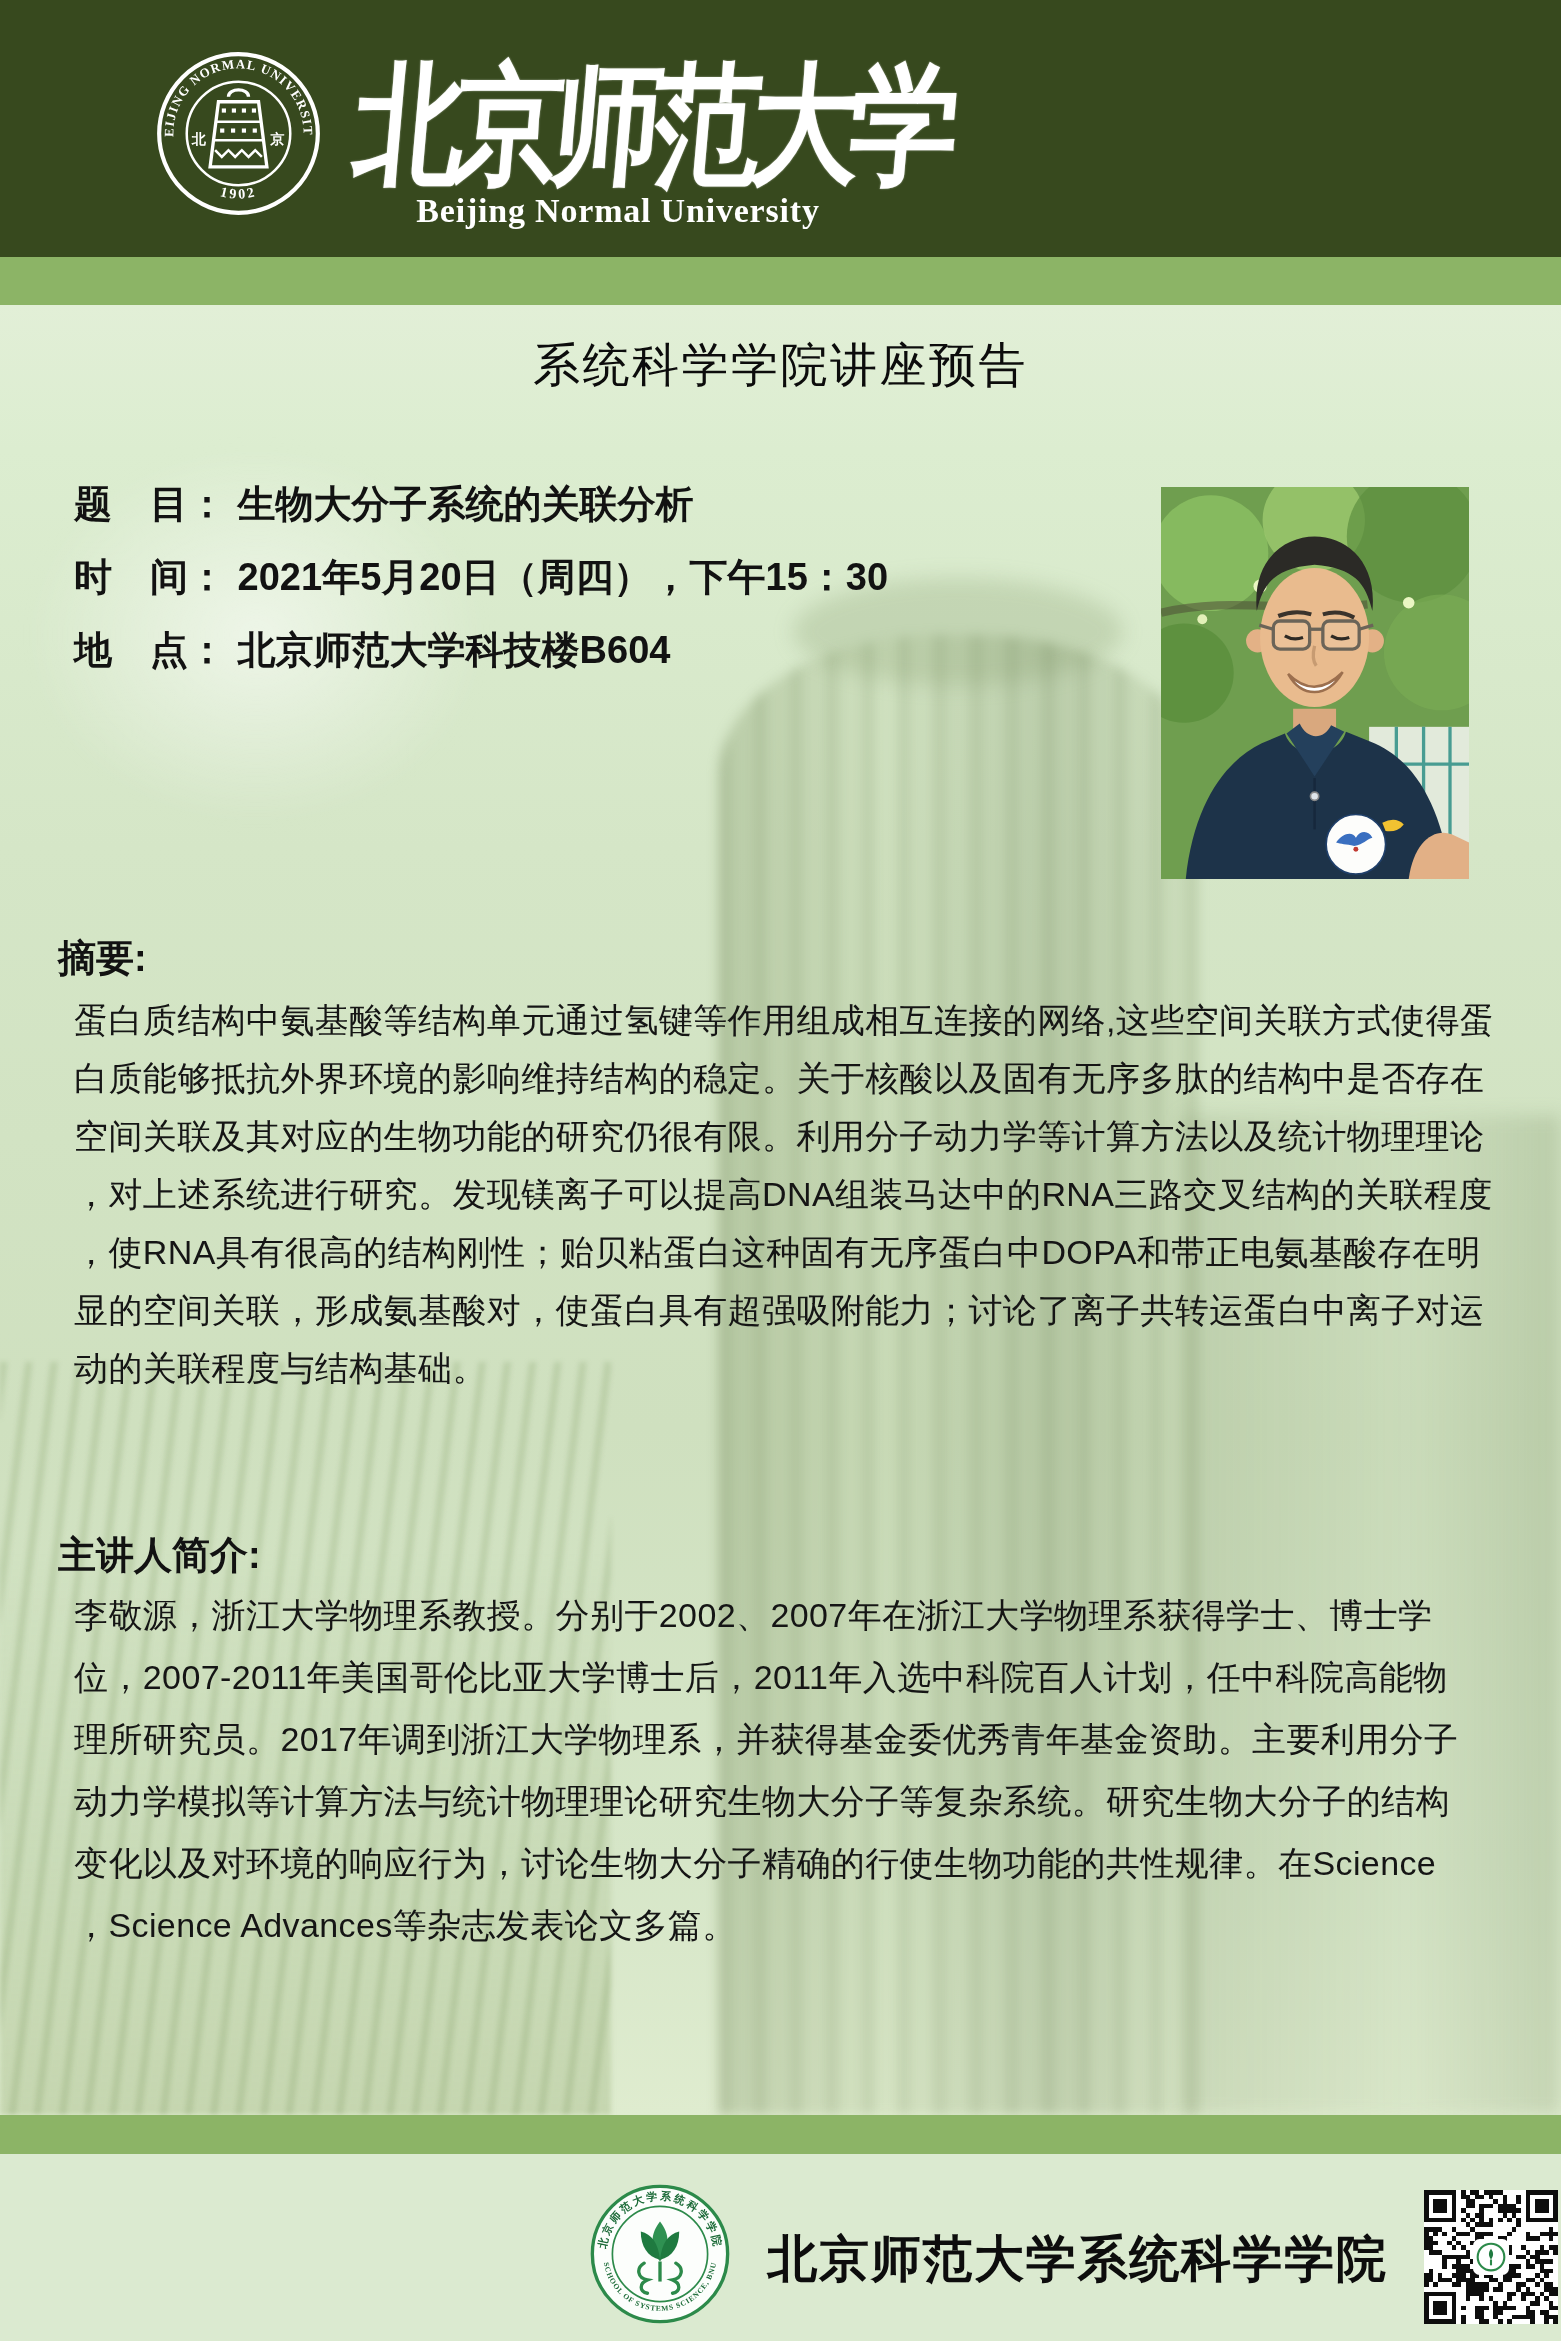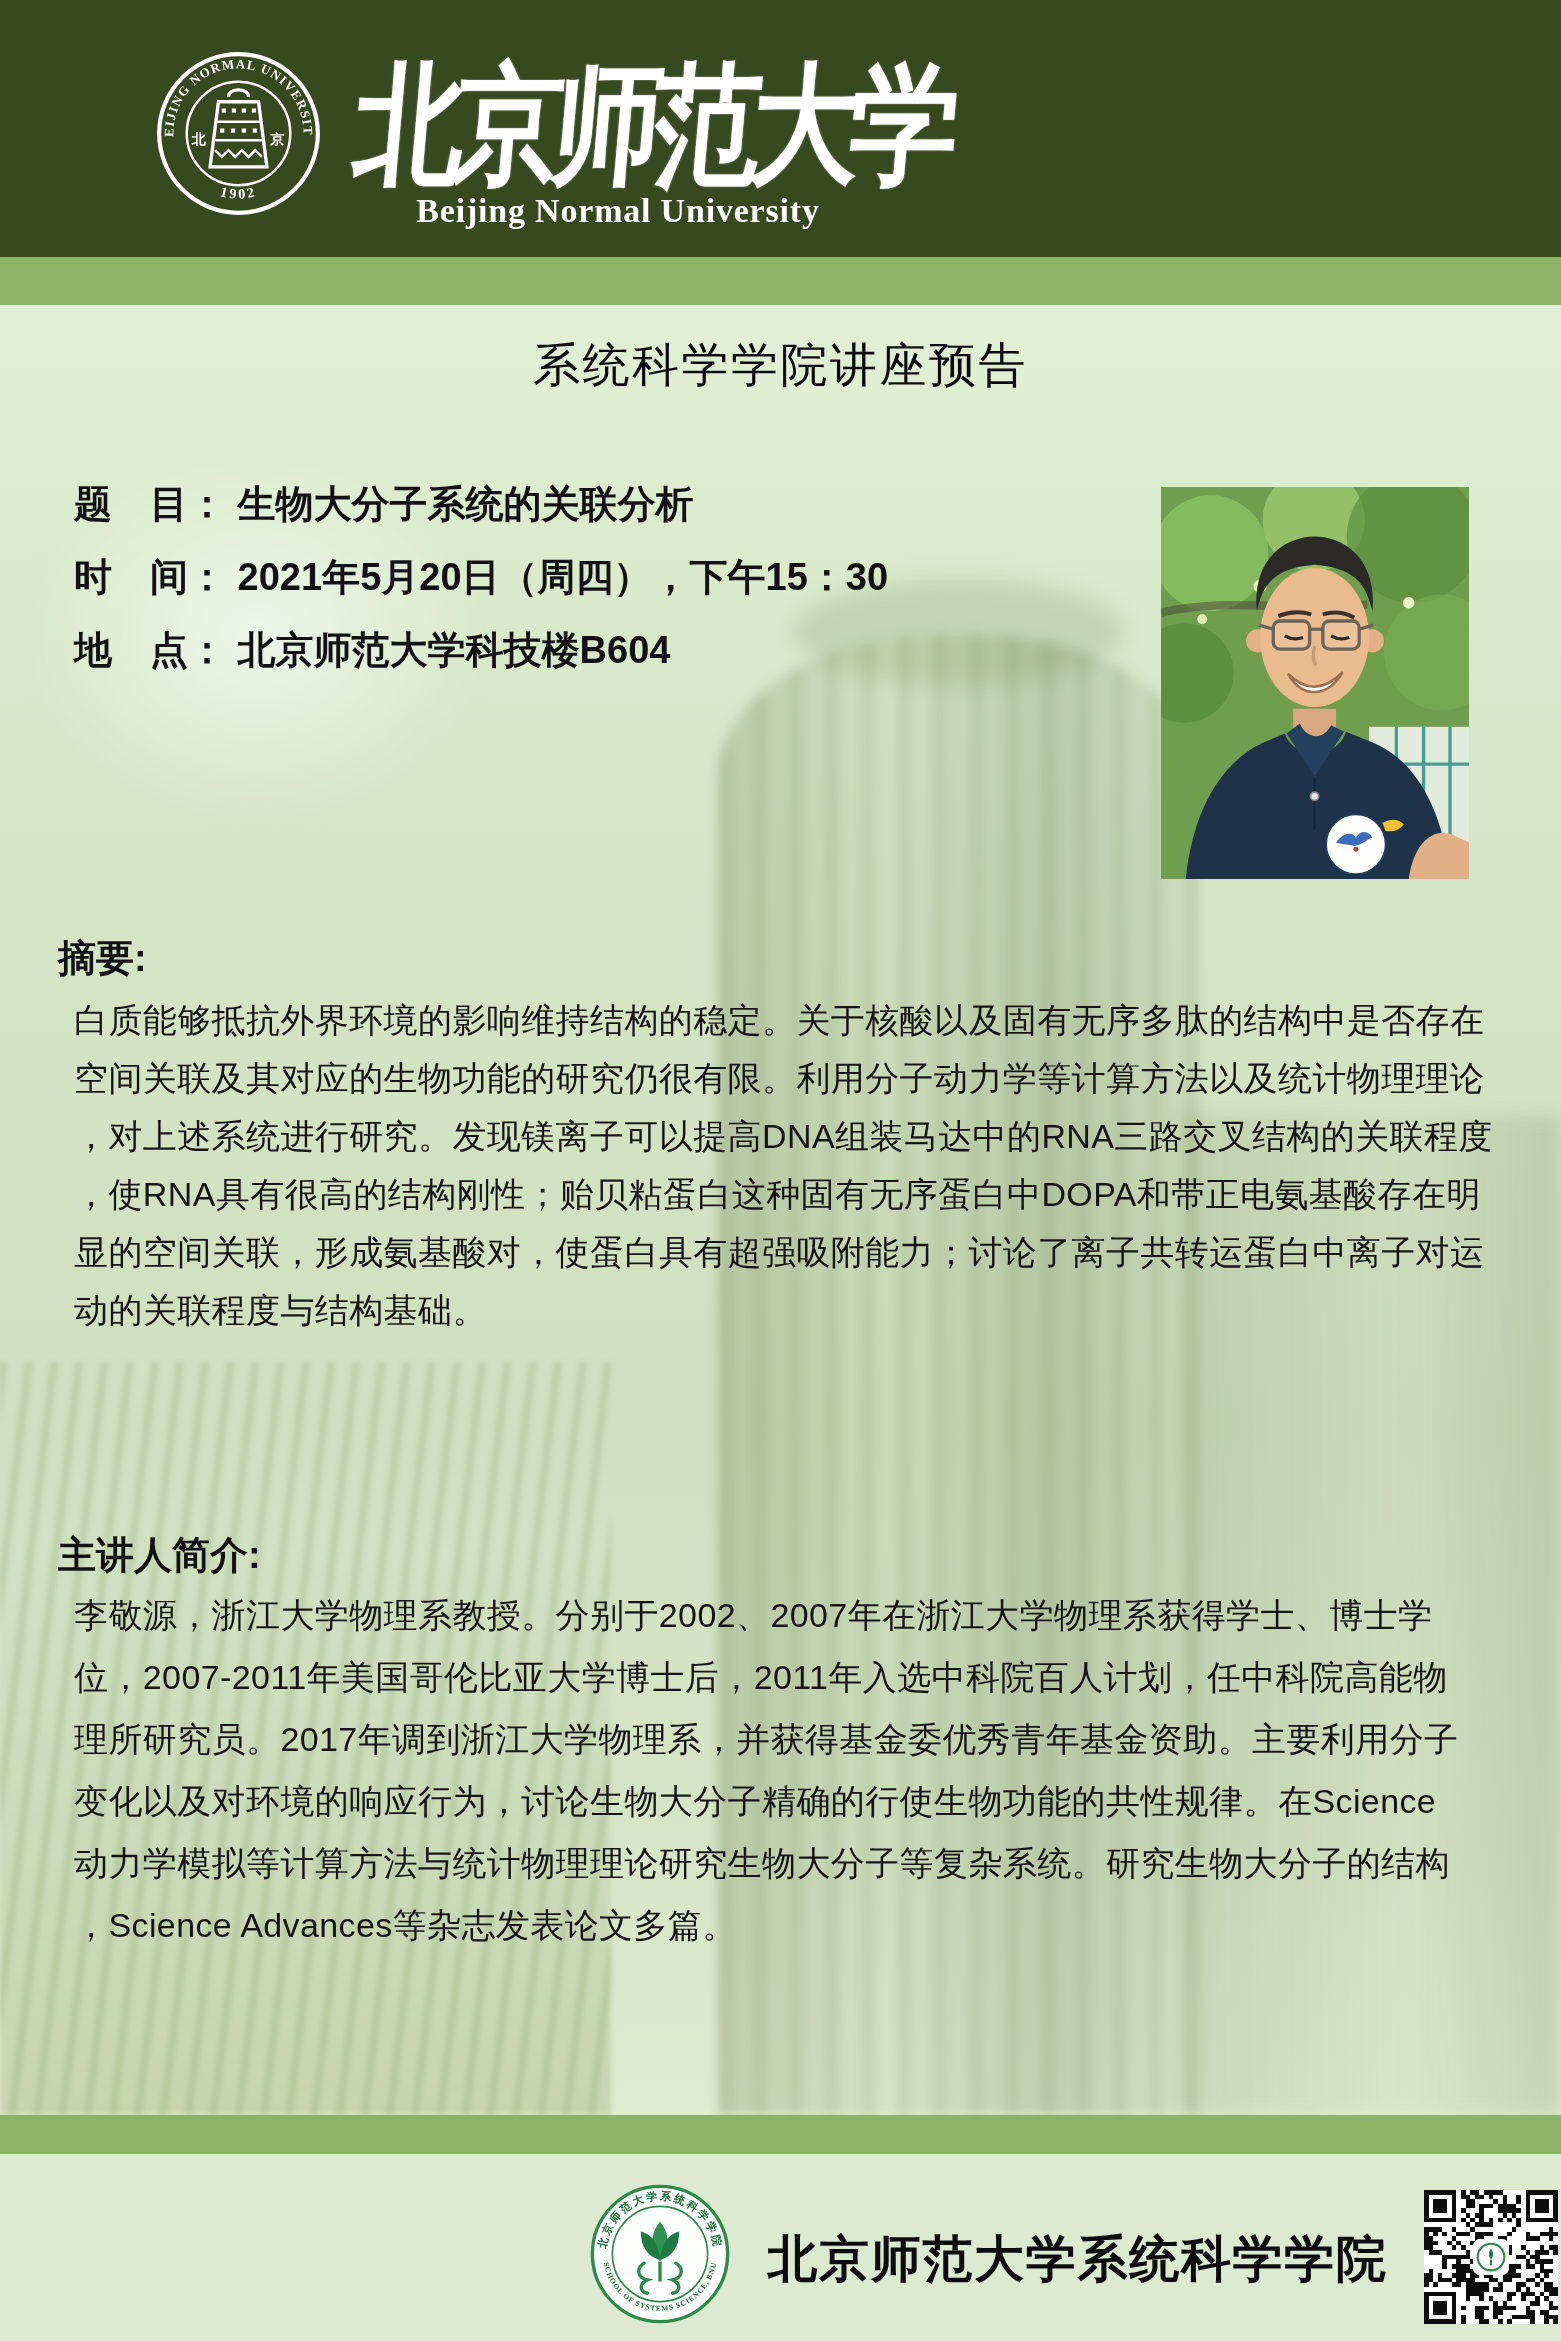--- a/index.html
+++ b/index.html
@@ -170,35 +170,36 @@
         <circle cx="236" cy="432" r="36" fill="#fdfdfb" stroke="#20406b" stroke-width="2"></circle>
         <path d="M212,430 c8,-12 20,-14 24,-6 c6,-10 16,-8 20,0 c-8,2 -10,8 -22,10 c-10,-2 -16,-2 -22,-4 z" fill="#3a6fc0"></path>
         <circle cx="236" cy="438" r="3" fill="#c23b33"></circle>
         <path d="M268,406 q16,-8 26,2 q-8,10 -22,8 z" fill="#f2c231"></path>
         <path d="M300,474 C306,430 330,412 352,420 L373,430 V474 Z" fill="#e2b086"></path>
       </svg>
     </figure>
 
     <div class="slabel alabel">摘要:</div>
     <div class="tlines abstract">
+      <div class="tline">蛋白质结构中氨基酸等结构单元通过氢键等作用组成相互连接的网络,这些空间关联方式使得蛋</div>
       <div class="tline">白质能够抵抗外界环境的影响维持结构的稳定。关于核酸以及固有无序多肽的结构中是否存在</div>
       <div class="tline">空间关联及其对应的生物功能的研究仍很有限。利用分子动力学等计算方法以及统计物理理论</div>
       <div class="tline">，对上述系统进行研究。发现镁离子可以提高DNA组装马达中的RNA三路交叉结构的关联程度</div>
       <div class="tline">，使RNA具有很高的结构刚性；贻贝粘蛋白这种固有无序蛋白中DOPA和带正电氨基酸存在明</div>
       <div class="tline">显的空间关联，形成氨基酸对，使蛋白具有超强吸附能力；讨论了离子共转运蛋白中离子对运</div>
       <div class="tline">动的关联程度与结构基础。</div>
     </div>
 
     <div class="slabel blabel">主讲人简介:</div>
     <div class="tlines bio">
       <div class="tline">李敬源，浙江大学物理系教授。分别于2002、2007年在浙江大学物理系获得学士、博士学</div>
       <div class="tline">位，2007-2011年美国哥伦比亚大学博士后，2011年入选中科院百人计划，任中科院高能物</div>
       <div class="tline">理所研究员。2017年调到浙江大学物理系，并获得基金委优秀青年基金资助。主要利用分子</div>
+      <div class="tline">动力学模拟等计算方法与统计物理理论研究生物大分子等复杂系统。研究生物大分子的结构</div>
       <div class="tline">变化以及对环境的响应行为，讨论生物大分子精确的行使生物功能的共性规律。在Science</div>
-      <div class="tline">动力学模拟等计算方法与统计物理理论研究生物大分子等复杂系统。研究生物大分子的结构</div>
       <div class="tline">，Science Advances等杂志发表论文多篇。</div>
     </div>
   </main>
 
   <div class="band bandbot"></div>
 
   <footer class="ftr">
     <svg class="fseal" viewBox="0 0 170 170" aria-hidden="true">
       <circle cx="85" cy="85" r="81" fill="rgba(255,255,255,.92)" stroke="#2c8a4a" stroke-width="4"></circle>
       <circle cx="85" cy="85" r="57" fill="none" stroke="#2c8a4a" stroke-width="2"></circle>

